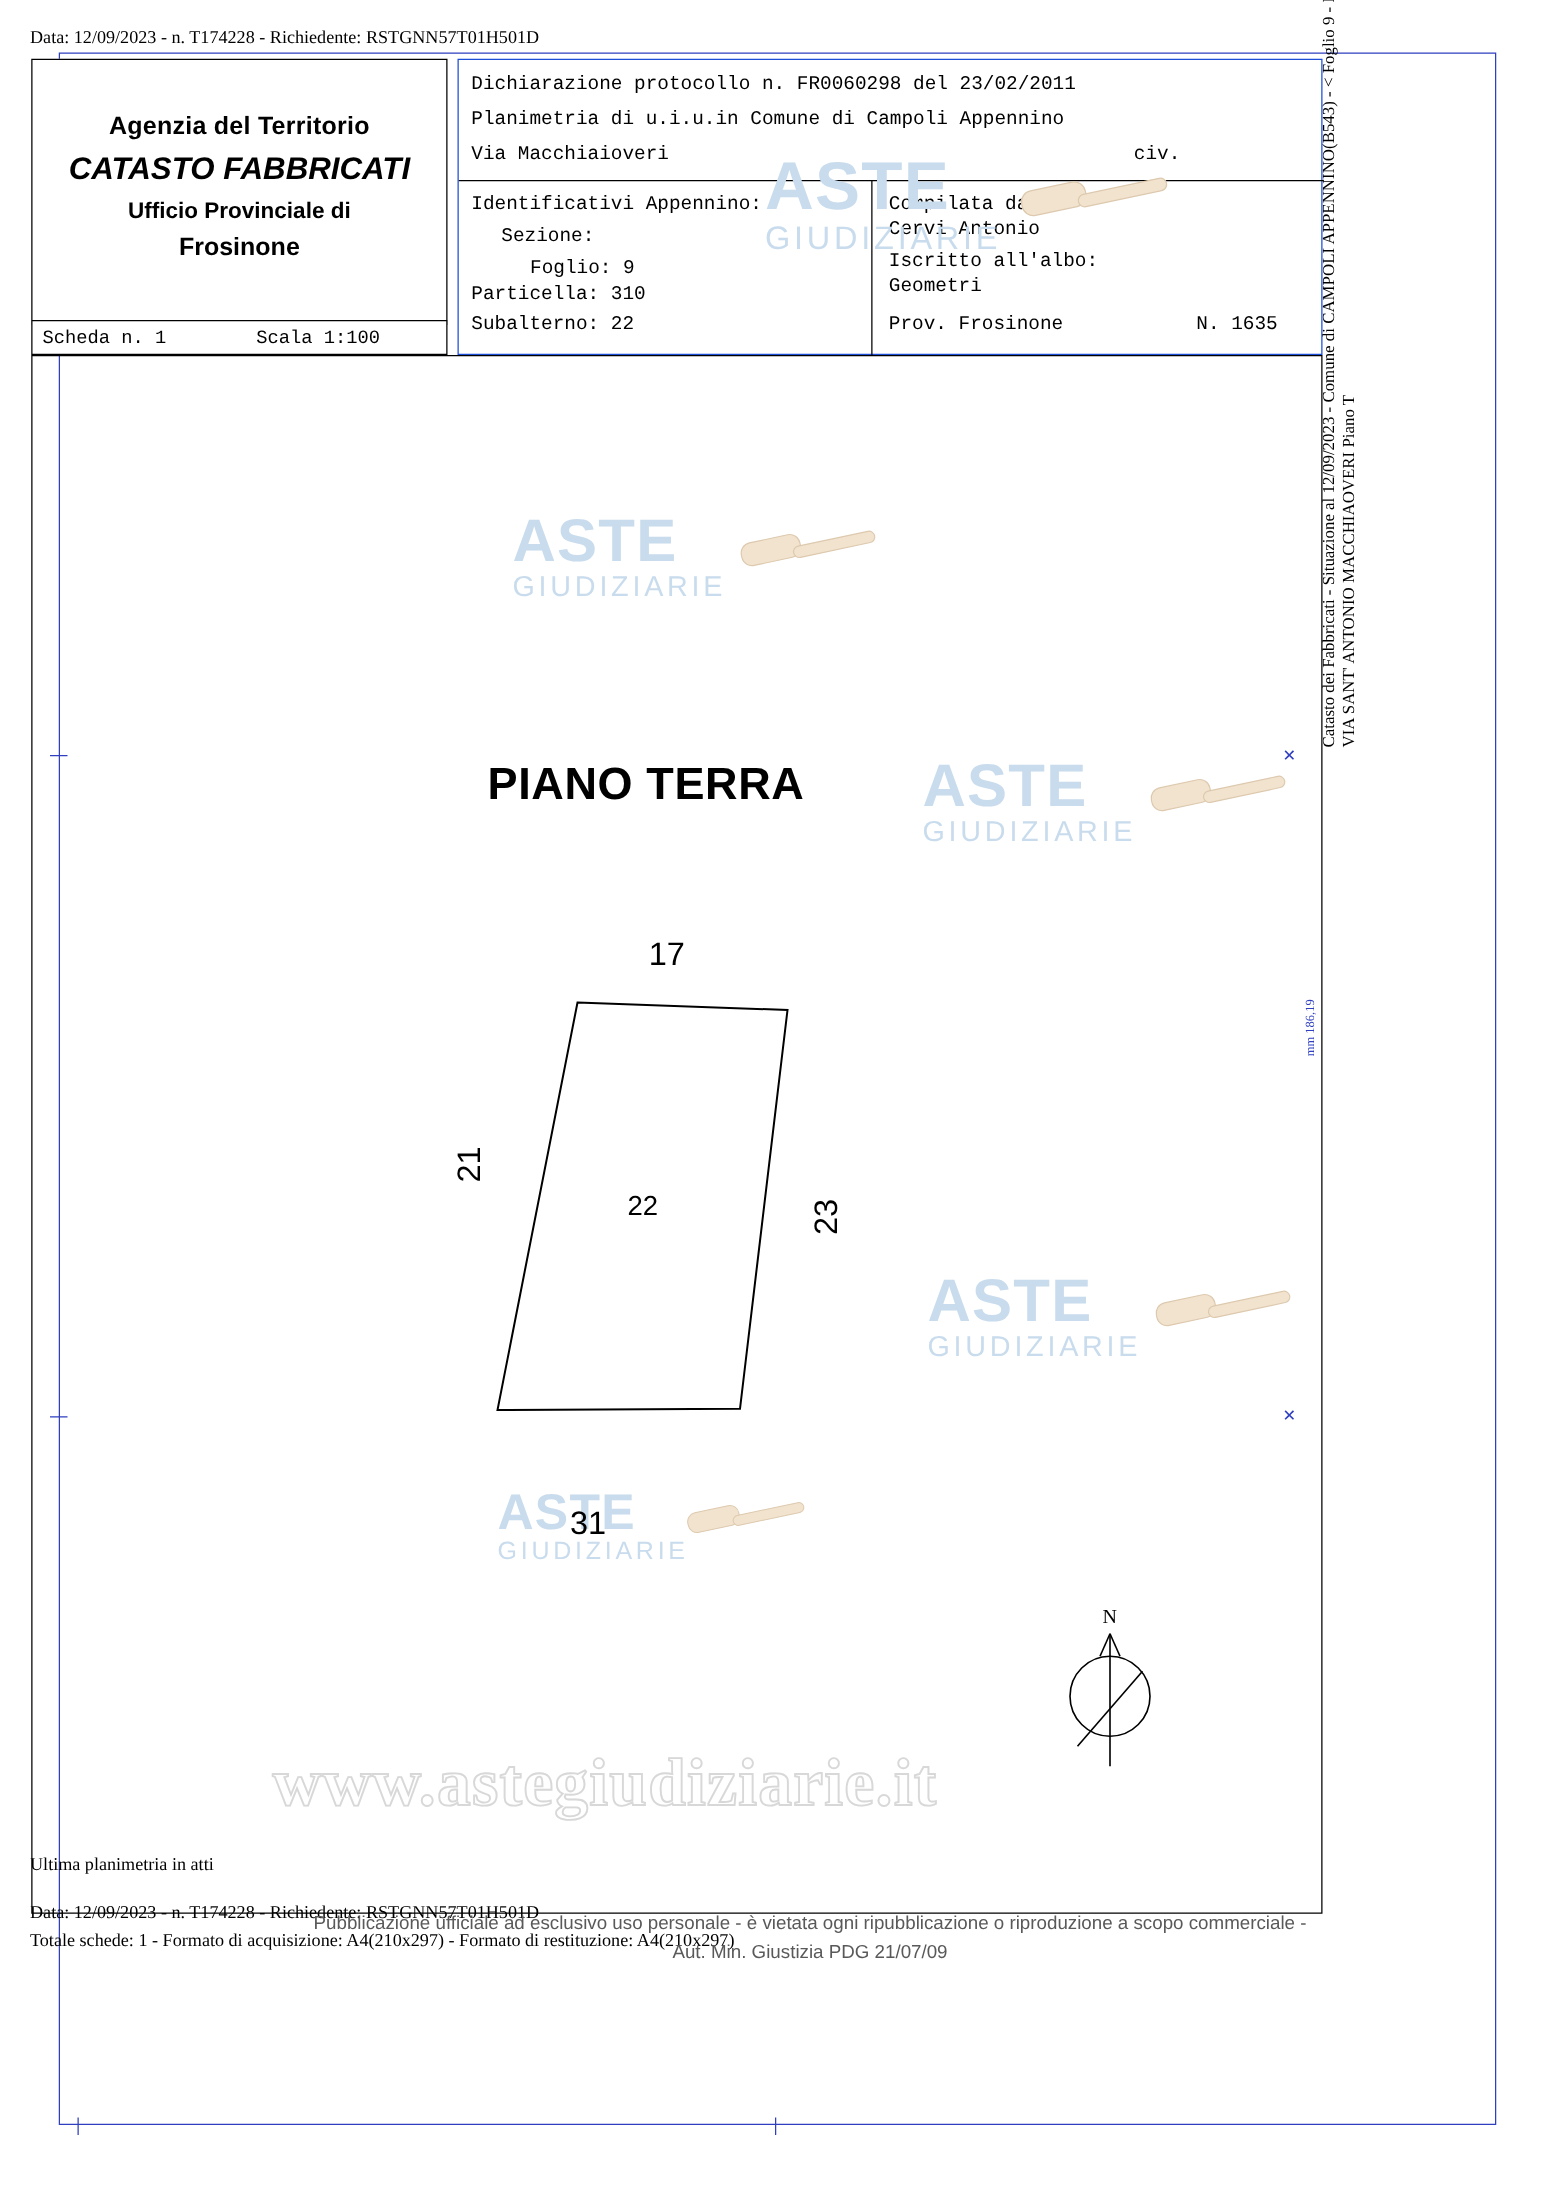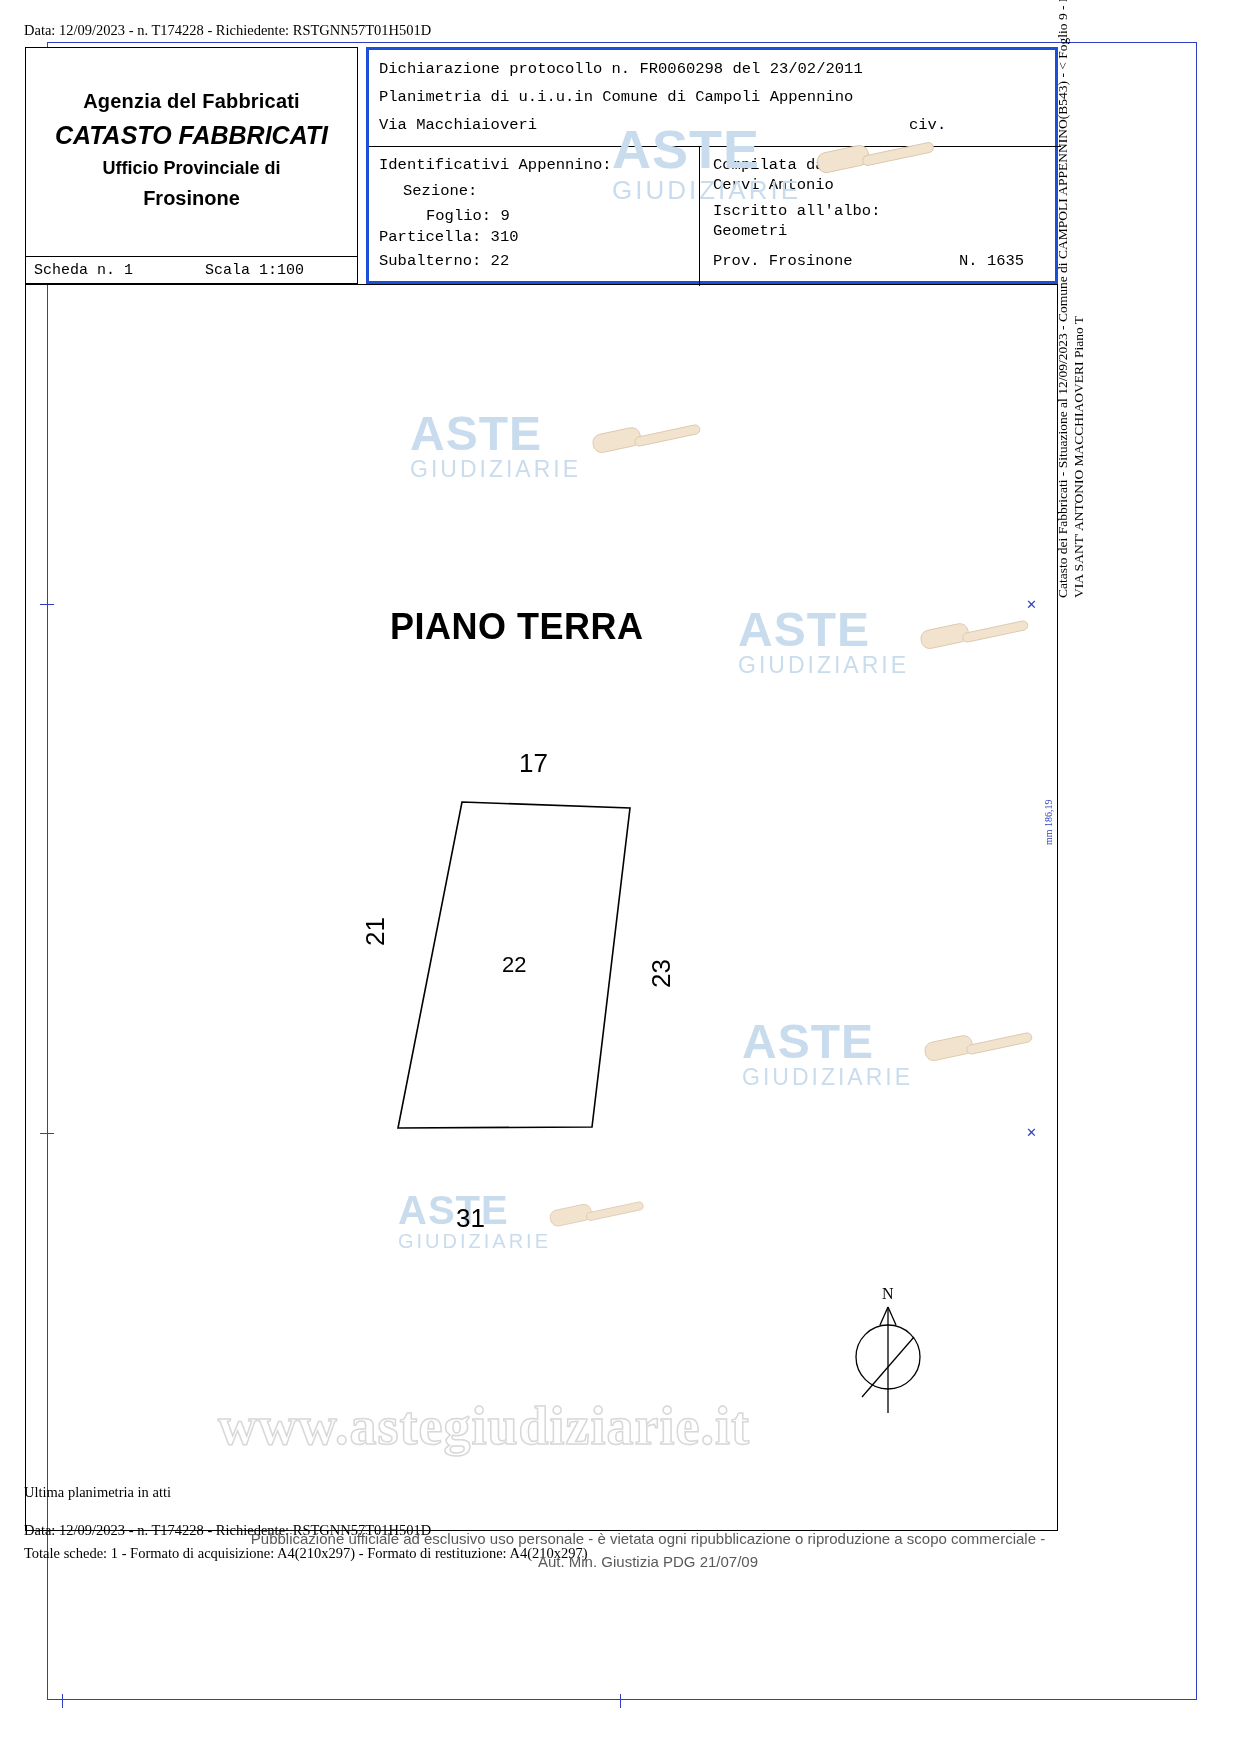--- a/index.html
+++ b/index.html
@@ -45,21 +45,21 @@
     position:absolute;left:25px;top:256px;width:333px;height:28px;
     border:1px solid #000;box-sizing:border-box;background:#fff;
     font-family:"Liberation Mono",monospace;font-size:15px;
     display:flex;align-items:center;
   }
   .scheda-box .s1{margin-left:8px;}
   .scheda-box .s2{margin-left:72px;}
 
   .hdr-right{
     position:absolute;left:366px;top:47px;width:692px;height:237px;
-    border:3px solid #1d4ed8;box-sizing:border-box;background:transparent;
+    border:1px solid #1d4ed8;box-sizing:border-box;background:transparent;
   }
   .hdr-right .row{
     font-family:"Liberation Mono",monospace;font-size:15.5px;color:#000;
     position:absolute;white-space:nowrap;
   }
   .hdr-div{position:absolute;left:0;top:96px;width:692px;height:1px;background:#000;}
   .hdr-vdiv{position:absolute;left:330px;top:96px;width:1px;height:140px;background:#000;}
 
   
   .drawbox{
@@ -146,21 +146,21 @@
   <div class="blueframe"></div>
   <div class="tick h" style="left:40px;top:65px;"></div>
   <div class="tick h" style="left:40px;top:604px;"></div>
   <div class="tick h" style="left:40px;top:1133px;"></div>
   <div class="tick v" style="left:62px;top:1694px;"></div>
   <div class="tick v" style="left:620px;top:1694px;"></div>
   <div class="xmark" style="left:1026px;top:597px;">✕</div>
   <div class="xmark" style="left:1026px;top:1125px;">✕</div>
 
   <div class="hdr-left">
-    <div class="l1">Agenzia del Fabbricati</div>
+    <div class="l1">Agenzia del Territorio</div>
     <div class="l2">CATASTO FABBRICATI</div>
     <div class="l3">Ufficio Provinciale di</div>
     <div class="l4">Frosinone</div>
   </div>
 
   <div class="scheda-box">
     <span class="s1">Scheda n. 1</span>
     <span class="s2">Scala 1:100</span>
   </div>
 

